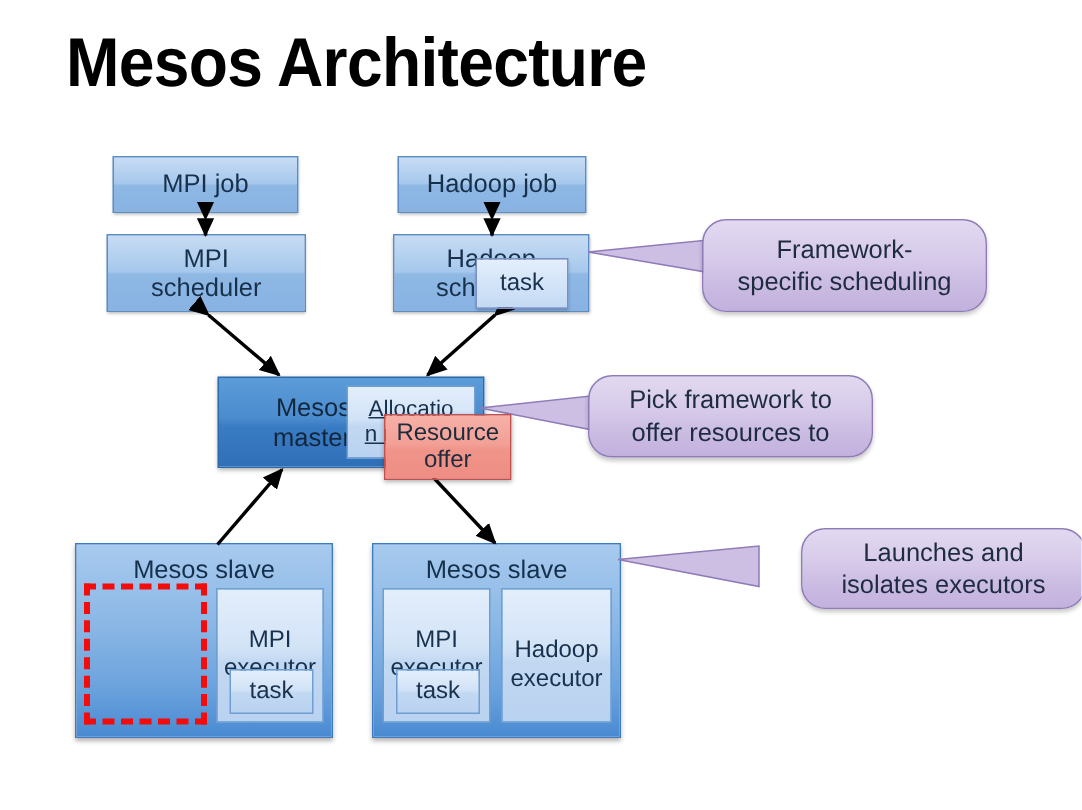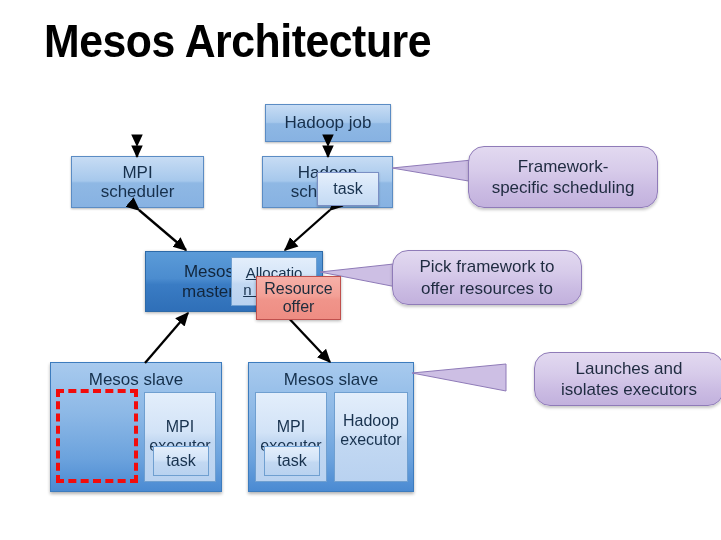--- a/index.html
+++ b/index.html
@@ -176,20 +176,23 @@
 
     <line x1="139" y1="210" x2="186" y2="250" stroke="#000" stroke-width="2.3" marker-start="url(#ah)" marker-end="url(#ah)"></line>
 
     <line x1="330" y1="210" x2="285" y2="250" stroke="#000" stroke-width="2.3" marker-start="url(#ah)" marker-end="url(#ah)"></line>
 
     <line x1="145" y1="363" x2="188" y2="313" stroke="#000" stroke-width="2.3" marker-end="url(#ah)"></line>
 
     <line x1="283" y1="312" x2="330" y2="362" stroke="#000" stroke-width="2.3" marker-end="url(#ah)"></line>
   </svg>
 
+  <div class="box box-light" style="left:75px; top:104px; width:124px; height:38px;">
+    <span>MPI job</span>
+  </div>
 
   <div class="box box-light" style="left:71px; top:156px; width:133px; height:52px;">
     <span>MPI
 scheduler</span>
   </div>
 
   <div class="box box-light" style="left:265px; top:104px; width:126px; height:38px;align-items:center;">
     <span>Hadoop job</span>
   </div>
 
@@ -236,21 +239,21 @@
   </div>
 
   <div class="box box-pale" style="left:255px; top:392px; width:72px; height:90px; display:block; z-index:7; padding-top:7px;">
     <div style="text-align:center; line-height:1.18; white-space:pre-line;">MPI
 executor</div>
     <div class="box box-pale" style="position:absolute; left:8px; top:53px; width:56px; height:30px;">
       <span>task</span>
     </div>
   </div>
 
-  <div class="box box-pale" style="left:334px; top:392px; width:74px; height:90px; display:block; z-index:7; padding-top:1px;">
+  <div class="box box-pale" style="left:334px; top:392px; width:74px; height:90px; display:block; z-index:7; padding-top:14px;">
     <div style="text-align:center; line-height:1.18; white-space:pre-line;">Hadoop
 executor</div>
   </div>
 
   <div class="callout" style="left:392px; top:250px; width:190px; height:55px; z-index:10;">
     <span>Pick framework to
 offer resources to</span>
   </div>
 
   <div class="callout" style="left:468px; top:146px; width:190px; height:62px; z-index:10;">

